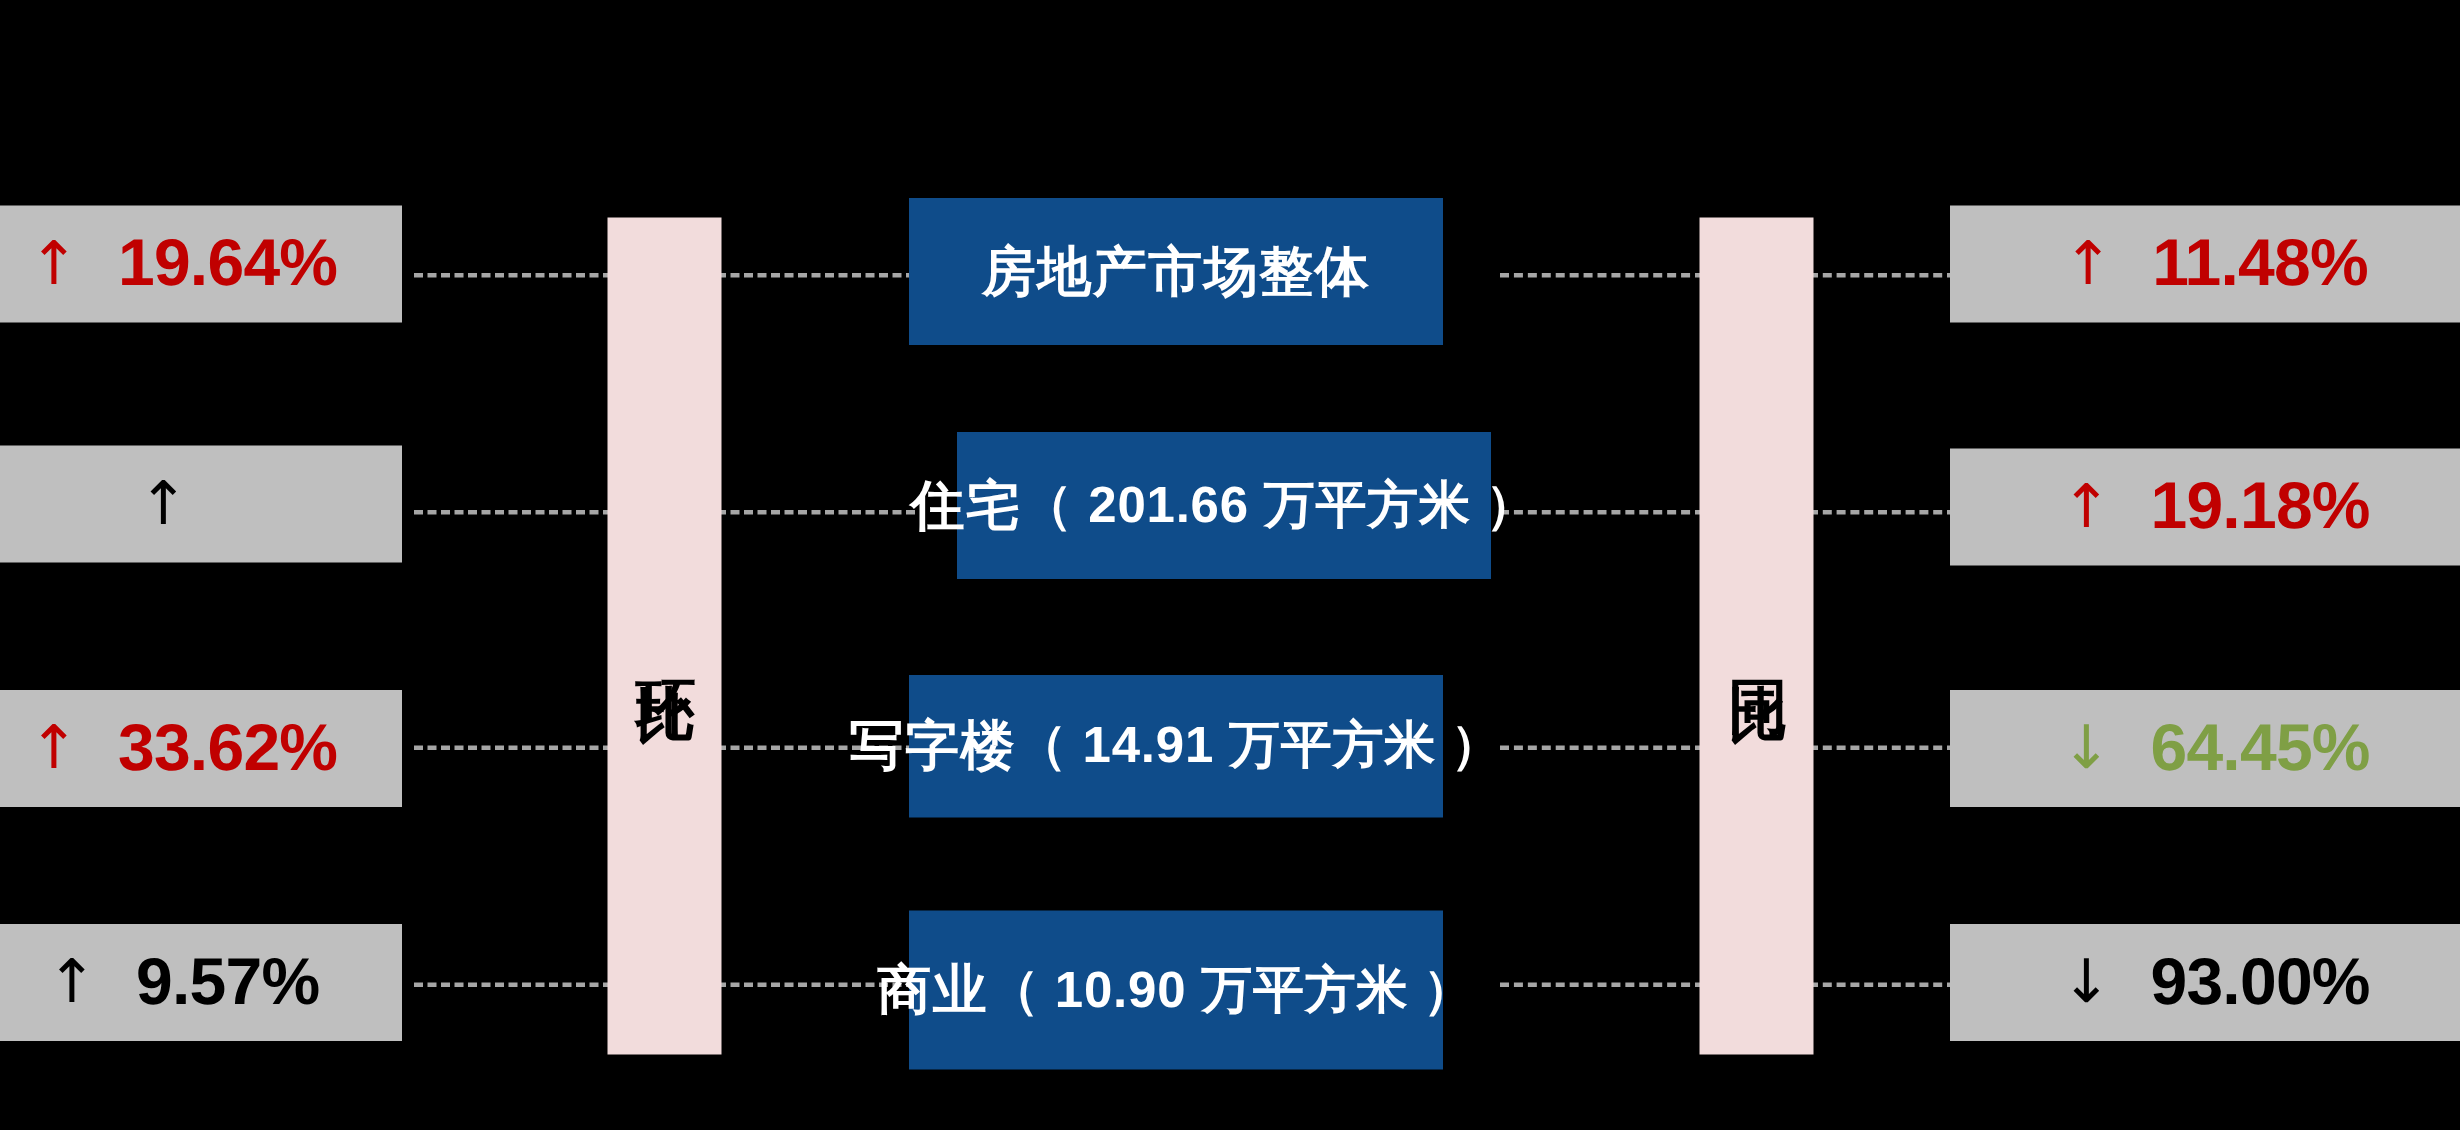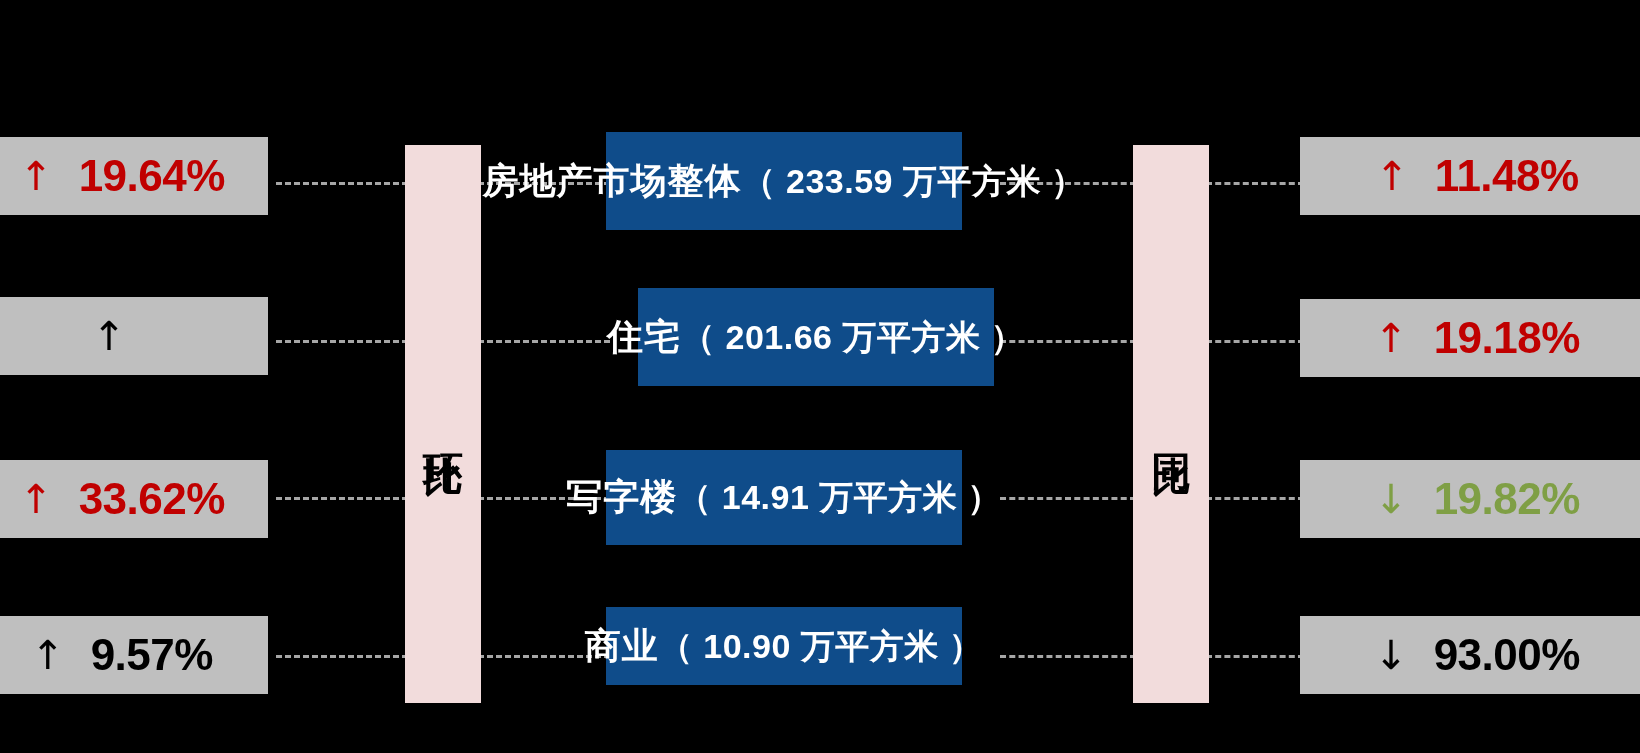--- a/index.html
+++ b/index.html
@@ -159,51 +159,50 @@
   </div>
   <div class="chip left" style="top:616px; height:78px;">
     <span class="chip-inner">
       <span class="arrow c-black">↑</span>
       <span class="pct c-black">9.57%</span>
     </span>
   </div>
 
   <div class="card" style="top:132px; height:98px;">
     <div class="card-title">房地产市场整体</div>
-    <div class="card-sub">（ 233.59 万平方米 ）</div>
   </div>
   <div class="card" style="top:288px; height:98px;margin-left:32px;">
     <div class="card-title">住宅</div>
     <div class="card-sub">（ 201.66 万平方米 ）</div>
   </div>
   <div class="card" style="top:450px; height:95px;">
     <div class="card-title">写字楼</div>
     <div class="card-sub">（ 14.91 万平方米 ）</div>
   </div>
-  <div class="card" style="top:607px; height:78px;">
+  <div class="card" style="top:607px; height:106px;">
     <div class="card-title">商业</div>
     <div class="card-sub">（ 10.90 万平方米 ）</div>
   </div>
 
   <div class="chip right" style="top:137px; height:78px;">
     <span class="chip-inner">
       <span class="arrow c-red">↑</span>
       <span class="pct c-red">11.48%</span>
     </span>
   </div>
   <div class="chip right" style="top:299px; height:78px;">
     <span class="chip-inner">
       <span class="arrow c-red">↑</span>
       <span class="pct c-red">19.18%</span>
     </span>
   </div>
   <div class="chip right" style="top:460px; height:78px;">
     <span class="chip-inner">
       <span class="arrow c-green">↓</span>
-      <span class="pct c-green">19.82%</span>
+      <span class="pct c-green">64.45%</span>
     </span>
   </div>
   <div class="chip right" style="top:616px; height:78px;">
     <span class="chip-inner">
       <span class="arrow c-black">↓</span>
       <span class="pct c-black">93.00%</span>
     </span>
   </div>
 
 </div>

